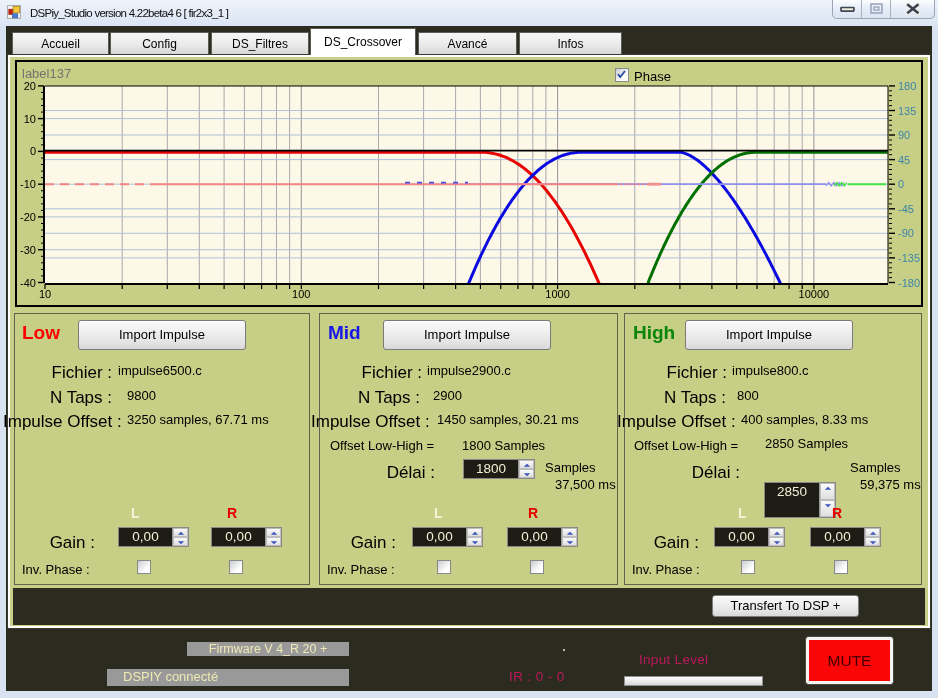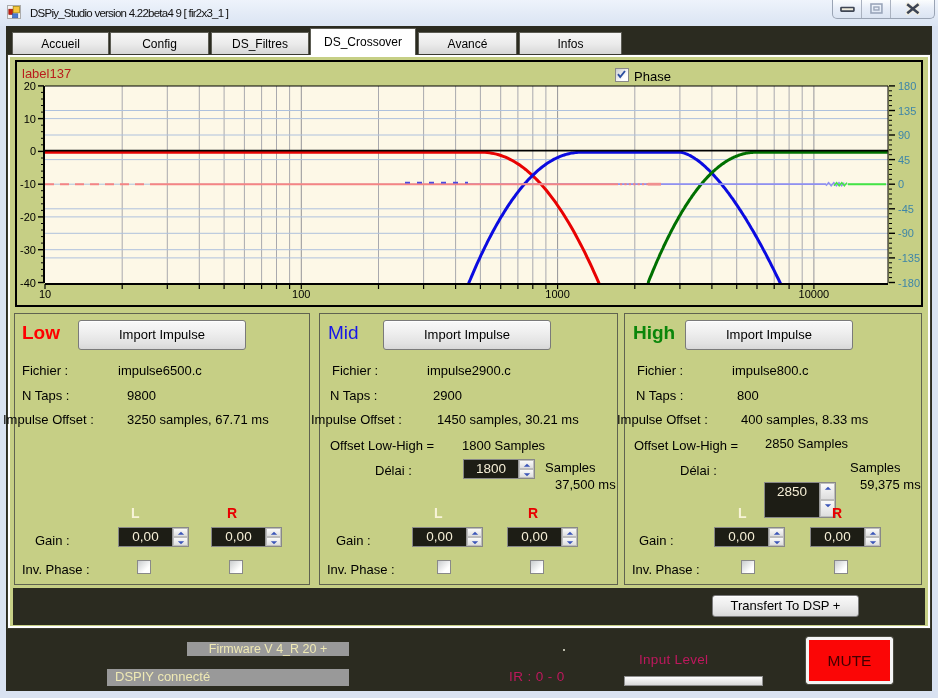--- a/index.html
+++ b/index.html
@@ -10,38 +10,38 @@
 .wb{flex:1;position:relative;border-right:1px solid #aab2c0}
 .wb:last-child{border-right:none;flex:1.55}
 .client{left:6px;top:26px;width:926px;height:665px;background:#2b2b20}
 .tab{position:absolute;top:32px;height:23px;background:linear-gradient(#f6f6f6,#ebebeb 50%,#d5d5d5);border:1px solid #5c5c54;border-bottom:none;color:#000;font-size:12px;text-align:center;padding-top:4px}
 .tab.sel{top:28px;height:27px;background:#fff;z-index:3;padding-top:6px}
 .tabpage{left:8px;top:55px;width:922px;height:573px;background:#c6cf85;border:2px solid #fff;box-shadow:0 0 0 1px #3a3a30}
 .darkstrip{left:13px;top:588px;width:912px;height:37px;background:#2b2b20}
 .gpanel{border:1px solid #606350;background:#c6cf85}
 .btn{background:linear-gradient(#f9f9f9,#efefef 40%,#e2e2e2 80%,#d8d8d8);border:1px solid #7a7a7a;border-radius:3px;box-shadow:inset 0 1px 0 #fff;text-align:center;font-size:13px;color:#000}
 .lab{font-size:13px;color:#000;white-space:nowrap}
-.rlab{font-size:13px;color:#000;white-space:nowrap;}
+.rlab{font-size:17px;color:#000;white-space:nowrap;text-align:right}
 .spin{background:#1d1d15;border:1px solid #888;display:flex}
 .spinv{flex:1;color:#f5eed6;font-size:13.5px;text-align:center;line-height:18px}
 .spinbtns{width:16px;background:#e6e6e6;border-left:1px solid #999;display:flex;flex-direction:column}
 .sb{flex:1;background:linear-gradient(#fafafa,#dedede);border:1px solid #bdbdbd;position:relative}
 .sb svg{position:absolute;left:2px;top:2px}
 .cb{width:14px;height:14px;background:linear-gradient(135deg,#c9ccce,#ffffff 70%);border:1px solid #898989}
 .statuslab{background:#999999;color:#efe9b4;font-size:12.5px}
 </style></head><body>
 
 <div class="abs titlebar"></div>
 <svg class="abs" style="left:7px;top:5px" width="14" height="14" viewBox="0 0 14 14">
  <rect x="0.5" y="0.5" width="13" height="13" fill="#f2f2f2" stroke="#ababab"></rect>
  <rect x="1.8" y="4.2" width="4" height="5.2" fill="#c32011" stroke="#8f1208" stroke-width="0.6"></rect>
  <rect x="6.2" y="1.4" width="6.2" height="6.4" fill="#f6c63c" stroke="#a98a10" stroke-width="0.8"></rect>
  <rect x="5.6" y="8.8" width="5.2" height="4" fill="#4a7ad0" stroke="#2a55a8" stroke-width="0.6"></rect>
 </svg>
-<div class="abs cap">DSPiy_Studio version 4.22beta4 9 [ fir2x3_1 ]</div>
+<div class="abs cap">DSPiy_Studio version 4.22beta4 6 [ fir2x3_1 ]</div>
 <div class="abs winbtns">
  <div class="wb"><svg width="100%" height="100%" viewBox="0 0 28 18">
         <rect x="8" y="7.5" width="13" height="3.6" rx="0.5" fill="#efecdc" stroke="#3f4654" stroke-width="1.7"></rect>
       </svg></div>
  <div class="wb"><svg width="100%" height="100%" viewBox="0 0 28 18">
         <rect x="9" y="4" width="11" height="9" fill="none" stroke="#9aa6ba" stroke-width="1.6"></rect>
         <rect x="12" y="7" width="5" height="3" fill="none" stroke="#9aa6ba" stroke-width="1.4"></rect>
       </svg></div>
  <div class="wb"><svg width="100%" height="100%" viewBox="0 0 44 18">
         <g stroke="#f2efe2" stroke-width="4.6" stroke-linecap="round">
@@ -250,21 +250,21 @@
 <text x="883" y="54.5">135</text>
 <text x="883" y="79.0">90</text>
 <text x="883" y="103.6">45</text>
 <text x="883" y="128.2">0</text>
 <text x="883" y="152.8">-45</text>
 <text x="883" y="177.3">-90</text>
 <text x="883" y="201.9">-135</text>
 <text x="883" y="226.5">-180</text>
 </g>
 </svg>
-<div class="abs" style="left:22px;top:66px;font-size:13px;color:#b91c1c">label137</div>
+<div class="abs" style="left:22px;top:66px;font-size:13px;color:#737373">label137</div>
 <div class="abs cb" style="left:615px;top:68px"></div>
 <svg class="abs" style="left:615px;top:68px" width="13" height="13" viewBox="0 0 13 13">
     <path d="M3 6.2 L5.2 9 L10 3" fill="none" stroke="#2c4fa0" stroke-width="1.9"></path>
   </svg>
 <div class="abs" style="left:634px;top:69px;font-size:13px;color:#000">Phase</div>
 
 <div class="abs gpanel" style="left:14px;top:313px;width:296px;height:272px"></div>
 <div class="abs gpanel" style="left:319px;top:313px;width:299px;height:272px"></div>
 <div class="abs gpanel" style="left:624px;top:313px;width:298px;height:272px"></div>
 <div class="abs lab" style="left:22px;top:322px;color:#ff0000;font-size:19px;font-weight:bold">Low</div>
@@ -304,21 +304,21 @@
       <div class="sb">
         <svg width="10" height="5" viewBox="0 0 10 5">
           <path d="M1.8 1.2 L5 4.2 L8.2 1.2 Z" fill="#3a55b8"></path>
         </svg>
       </div>
     </div>
   </div>
 <div class="abs lab" style="left:22px;top:562px">Inv. Phase :</div>
 <div class="abs cb" style="left:137px;top:560px"></div>
 <div class="abs cb" style="left:229px;top:560px"></div>
-<div class="abs lab" style="left:328px;top:322px;color:#1616e8;font-size:19px;font-weight:normal">Mid</div>
+<div class="abs lab" style="left:328px;top:322px;color:#1616e8;font-size:19px;font-weight:bold">Mid</div>
 <div class="abs btn" style="left:383px;top:320px;width:168px;height:30px;line-height:28px;font-size:13px">Import Impulse</div>
 <div class="abs rlab" style="left:332px;top:363px;width:90px">Fichier :</div>
 <div class="abs lab" style="left:427px;top:363px">impulse2900.c</div>
 <div class="abs rlab" style="left:330px;top:388px;width:90px">N Taps :</div>
 <div class="abs lab" style="left:433px;top:388px">2900</div>
 <div class="abs rlab" style="left:311px;top:412px;width:110px">Impulse Offset :</div>
 <div class="abs lab" style="left:437px;top:412px">1450 samples, 30.21 ms</div>
 <div class="abs lab" style="left:330px;top:438px">Offset Low-High =</div>
 <div class="abs lab" style="left:462px;top:438px">1800 Samples</div>
 <div class="abs rlab" style="left:375px;top:463px;width:60px">Délai :</div>
@@ -437,18 +437,18 @@
     </div>
   </div>
 <div class="abs lab" style="left:632px;top:562px">Inv. Phase :</div>
 <div class="abs cb" style="left:741px;top:560px"></div>
 <div class="abs cb" style="left:834px;top:560px"></div>
 
 <div class="abs darkstrip"></div>
 <div class="abs btn" style="left:712px;top:595px;width:147px;height:22px;border-radius:3px;line-height:20px">Transfert To DSP +</div>
 
 <div class="abs statuslab" style="left:187px;top:642px;width:162px;height:14px;line-height:14px;text-align:center">Firmware V 4_R 20 +</div>
-<div class="abs statuslab" style="left:107px;top:669px;width:242px;height:17px;line-height:16px;padding-left:8px;font-size:13px">DSPIY connecté</div>
+<div class="abs statuslab" style="left:107px;top:669px;width:242px;height:17px;line-height:16px;padding-left:16px;font-size:13px">DSPIY connecté</div>
 <div class="abs" style="left:509px;top:669px;font-size:13.5px;letter-spacing:0.4px;color:#be185d">IR : 0 - 0</div>
 <div class="abs" style="left:639px;top:652px;font-size:13.5px;letter-spacing:0.3px;color:#be185d">Input Level</div>
 <div class="abs" style="left:563px;top:649px;width:2px;height:2px;background:#b9b9a9"></div>
 <div class="abs" style="left:624px;top:676px;width:139px;height:10px;border:1px solid #8f8f8f;background:linear-gradient(#fdfdfd,#d9d9d9)"></div>
 <div class="abs" style="left:806px;top:637px;width:87px;height:47px;background:#fb0606;border:3px solid #f4f4f4;border-radius:2px;outline:1px solid #4a4a40;text-align:center;line-height:41px;font-size:15.5px;color:#420000">MUTE</div>
 
 </body></html>

